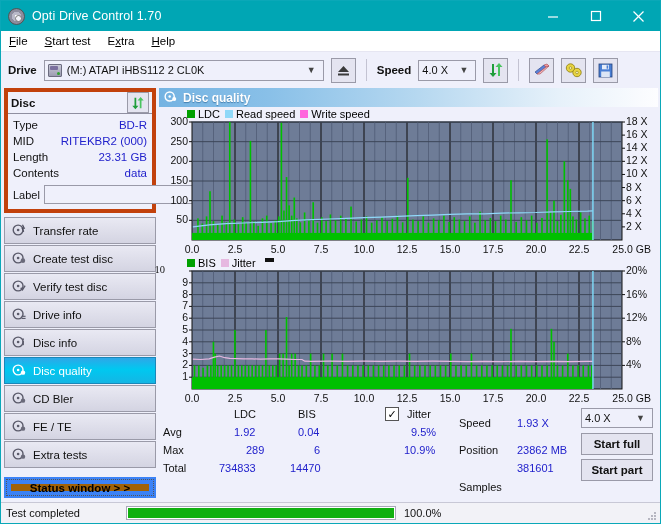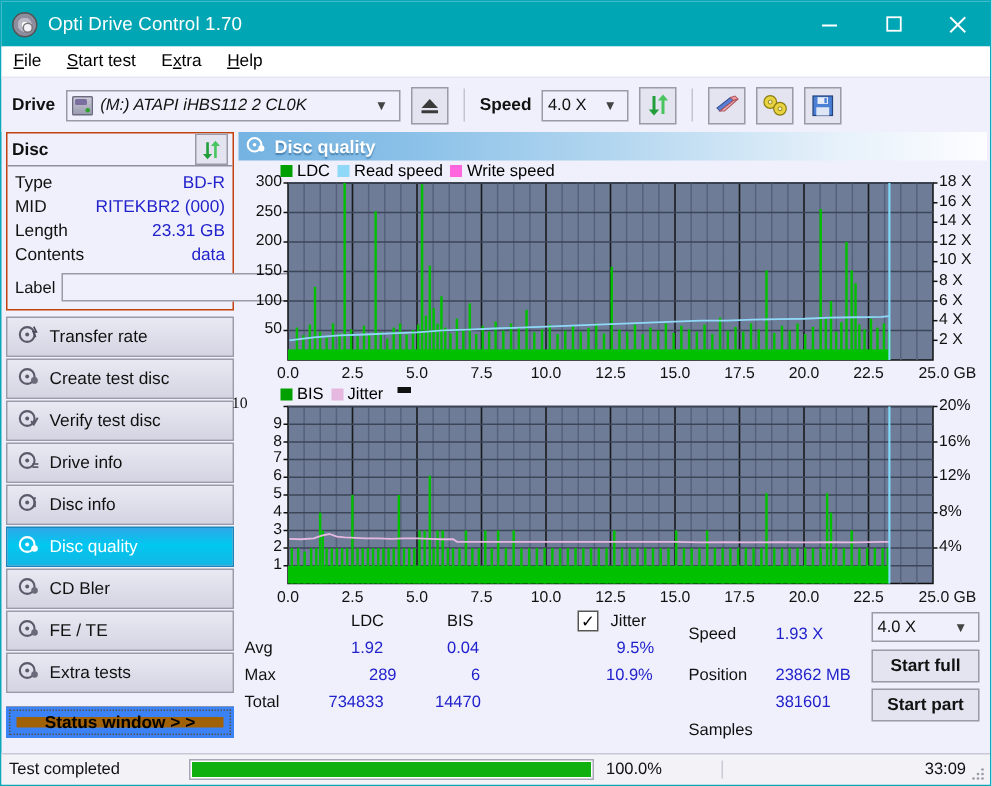--- a/index.html
+++ b/index.html
@@ -53,41 +53,41 @@
     height: 36px; background:#eff0fb; display:flex; align-items:center;
     padding: 0 7px; gap:7px; flex:none;
   }
   .lbl-bold { font-weight:bold; font-size:11.5px; color:#111; }
   .combo {
     height:21px; background:#eff0fb; border:1px solid #9a9aa8;
     display:flex; align-items:center; padding:0 3px; font-size:11px; color:#111;
     position:relative;
   }
   .combo .chev { margin-left:auto; padding:0 4px; color:#444; font-size:9px; }
-  .drive-combo { width:223px; gap:5px;font-style:italic; }
+  .drive-combo { width:280px; gap:5px; }
   .drive-ico {
     width:14px;height:13px;flex:none;position:relative;
     background: linear-gradient(#c9c9d8,#9c9cb0);
     border:1px solid #6c6c80; border-radius:1px;
   }
   .drive-ico::before{content:"";position:absolute;left:1px;top:1px;width:8px;height:4px;background:#7a6f9e;border-radius:1px;}
   .drive-ico::after{content:"";position:absolute;right:1px;bottom:1px;width:3px;height:3px;background:#2fa12f;border-radius:50%;}
   .icobtn {
     width:25px;height:25px;border:1px solid #9a9aa8;background:#e4e4f0;
     display:flex;align-items:center;justify-content:center;flex:none;
   }
   .icobtn.sm{width:22px;height:21px;}
   .sep{width:1px;height:22px;background:#c3c3d2;margin:0 3px;}
   .speed-combo{width:58px;}
   
   .content { display:flex; flex:1 1 auto; min-height:0; }
   .sidebar { width:158px; flex:none; display:flex; flex-direction:column; padding:0 3px 0 3px;}
   .main { flex:1 1 auto; display:flex; flex-direction:column; min-width:0; padding-right:2px;}
   
-  .panel { border:1px solid #c2410c; background:#eff0fb; }
+  .panel { border:4px solid #c2410c; background:#eff0fb; }
   .panel-head {
     height:22px; display:flex; align-items:center; padding:0 3px;
     border-bottom:1px solid #8f8fa0;
   }
   .panel-head .ph-title{font-weight:bold;font-size:11.5px;color:#111;}
   .panel-head .icobtn{margin-left:auto;}
   .disc-rows{padding:3px 5px 4px 5px;}
   .drow{display:flex;align-items:center;height:16px;font-size:11.5px;}
   .drow .k{color:#111;}
   .drow .v{margin-left:auto;color:#2222cc;}
@@ -852,21 +852,20 @@
       </div>
     </div>
   </div>
 
   <div class="statusbar">
     <div class="sb-text">Test completed</div>
     <div class="sb-barwrap">
       <div class="sb-bar" id="progbar" style="width: 100%;"></div>
     </div>
     <div class="sb-pct">100.0%</div>
-    <div class="sb-time">33:09</div>
     <svg class="grip" viewBox="0 0 9 9">
       <circle cx="7" cy="2" r=".9" fill="#9a9aa8"></circle>
         <circle cx="7" cy="5" r=".9" fill="#9a9aa8"></circle>
       <circle cx="4" cy="5" r=".9" fill="#9a9aa8"></circle>
         <circle cx="7" cy="8" r=".9" fill="#9a9aa8"></circle>
       <circle cx="4" cy="8" r=".9" fill="#9a9aa8"></circle>
         <circle cx="1" cy="8" r=".9" fill="#9a9aa8"></circle>
     </svg>
   </div>
 </div>

